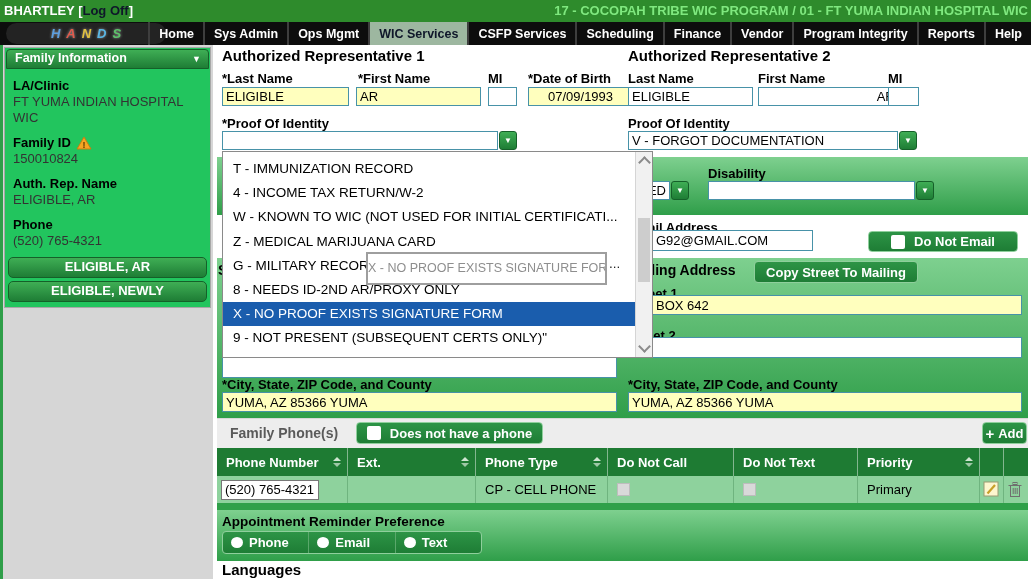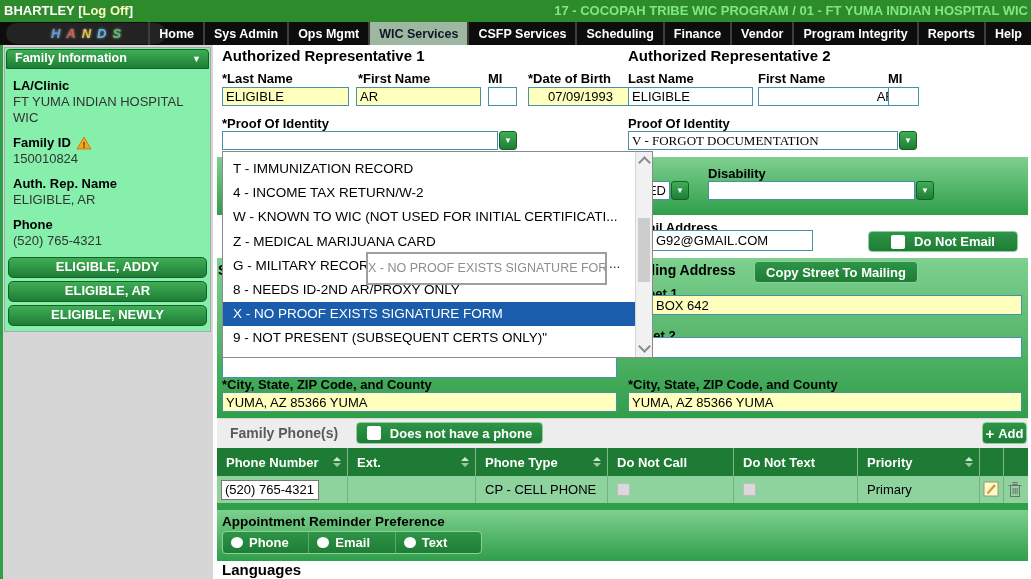--- a/index.html
+++ b/index.html
@@ -1,32 +1,32 @@
 <!DOCTYPE html>
 <html><head>
 <meta charset="utf-8">
 <style>
   html,body{margin:0;padding:0;background:#666;font-family:"Liberation Sans",sans-serif;}
   .screen{position:relative;width:1031px;height:579px;background:#fff;overflow:hidden;font-family:"Liberation Sans",sans-serif;}
   
   .topbar{position:absolute;left:0;top:0;width:1031px;height:22px;background:#2e8b2c;z-index:5;}
   .topbar .user{position:absolute;left:4px;top:3px;color:#fff;font-weight:bold;font-size:13px;}
-  .topbar .logoff{color:#fef9c3;cursor:pointer;}
+  .topbar .logoff{color:#0f172a;cursor:pointer;}
   .topbar .ptitle{position:absolute;right:3px;top:3px;color:#7fe87f;font-weight:bold;font-size:13px;white-space:nowrap;}
   .navbar{position:absolute;left:0;top:22px;width:1031px;height:23px;background:#0d0d0d;z-index:5;}
   .logo{position:absolute;left:6px;top:1px;width:160px;height:21px;background:#232323;border-radius:11px;display:flex;align-items:center;justify-content:center;gap:6px;font-weight:bold;font-style:italic;font-size:13px;}
   .logo span{text-shadow:0 0 3px rgba(255,255,255,.55);}
   .l1{color:#5d9fe0;} .l2{color:#e05b4d;} .l3{color:#e2c23f;} .l4{color:#59b7e6;} .l5{color:#5cc46a;}
   .tabs{position:absolute;right:0;top:0;height:23px;display:flex;}
   .tab{display:flex;align-items:center;padding:0 9px;color:#fff;font-weight:bold;font-size:12.5px;border-left:2px solid #3e3e3e;white-space:nowrap;cursor:pointer;}
   .tab.active{background:#9db7a0;color:#0f172a;}
   
   .leftstrip{position:absolute;left:0;top:45px;width:3px;height:534px;background:#2f9e49;z-index:2;}
   .sidebar{position:absolute;left:3px;top:45px;width:210px;height:534px;background:#d6d6d6;z-index:2;}
-  .panel{position:absolute;left:1px;top:2px;width:205px;background:#86efac;border:1px solid #a8a8a8;padding-bottom:5px;}
+  .panel{position:absolute;left:1px;top:2px;width:205px;background:#22c55e;border:1px solid #a8a8a8;padding-bottom:5px;}
   .panel-head{height:18px;margin:1px;background:linear-gradient(#3fae55,#1e7d35);border:1px solid #156029;border-radius:4px 4px 0 0;color:#fff;font-weight:bold;font-size:12.5px;line-height:17px;padding:0 8px;position:relative;cursor:pointer;}
   .panel-head .car{position:absolute;right:7px;top:1px;font-size:9px;}
   .sb-label{font-weight:bold;font-size:13px;color:#000;margin:9px 8px 1px 8px;display:flex;align-items:center;gap:5px;}
   .sb-value{font-size:13px;color:#333;margin:0 8px;line-height:16px;}
   .member-btn{display:block;width:197px;margin:3px auto 0 auto;height:19px;background:linear-gradient(#3fae55,#1e7d35);border:1px solid #156029;border-radius:5px;color:#fff;font-weight:bold;font-size:13px;text-align:center;line-height:18px;cursor:pointer;}
   
   .hdg{position:absolute;font-weight:bold;font-size:15px;color:#000;z-index:3;white-space:nowrap;}
   .lbl{position:absolute;font-weight:bold;font-size:13px;color:#000;z-index:3;white-space:nowrap;}
   .inp{position:absolute;border:1px solid #4792a8;background:#fff;font-size:13px;font-family:"Liberation Sans",sans-serif;padding:0 3px;height:19px;box-sizing:border-box;z-index:3;color:#000;}
   .yellow{background:#ffffbe;}
@@ -114,21 +114,20 @@
         <svg width="16" height="14">
             <polygon points="8,1 15,13 1,13" fill="#f6a522" stroke="#c87d12"></polygon>
             <text x="8" y="11.5" text-anchor="middle" font-size="9" font-weight="bold" fill="#5a3a00">!</text>
           </svg>
       </div>
       <div class="sb-value">150010824</div>
       <div class="sb-label">Auth. Rep. Name</div>
       <div class="sb-value">ELIGIBLE, AR</div>
       <div class="sb-label">Phone</div>
       <div class="sb-value" style="margin-bottom:8px;">(520) 765-4321</div>
-      <div class="member-btn">ELIGIBLE, ADDY</div>
       <div class="member-btn">ELIGIBLE, AR</div>
       <div class="member-btn">ELIGIBLE, NEWLY</div>
     </div>
   </div>
 
   <div class="hdg" style="left:222px;top:47px;">Authorized Representative 1</div>
   <div class="hdg" style="left:628px;top:47px;">Authorized Representative 2</div>
 
   <div class="lbl" style="left:222px;top:71px;">*Last Name</div>
   <div class="lbl" style="left:358px;top:71px;">*First Name</div>
@@ -146,21 +145,21 @@
   <input class="inp" style="left: 758px; top: 87px; width: 148px; text-align: right;" value="AR2">
   <input class="inp" style="left: 888px; top: 87px; width: 31px;" value="">
 
   <div class="lbl" style="left:222px;top:116px;">*Proof Of Identity</div>
   <div class="lbl" style="left:628px;top:116px;">Proof Of Identity</div>
   <div class="combo" style="left:222px;top:131px;">
     <div class="cfield yellow" style="width:276px;"></div>
     <div class="cbtn">▼</div>
   </div>
   <div class="combo" style="left:628px;top:131px;">
-    <div class="cfield" style="width:270px;font-family:Liberation Serif, serif;">V - FORGOT DOCUMENTATION</div>
+    <div class="cfield" style="width:270px;">V - FORGOT DOCUMENTATION</div>
     <div class="cbtn">▼</div>
   </div>
 
   <div class="band" style="top:157px;height:58px;"></div>
   <div class="combo" style="left:600px;top:181px;z-index:3;">
     <div class="cfield yellow" style="width:70px;text-align:right;">ED</div>
     <div class="cbtn">▼</div>
   </div>
   <div class="lbl" style="left:708px;top:166px;">Disability</div>
   <div class="combo" style="left:708px;top:181px;">

